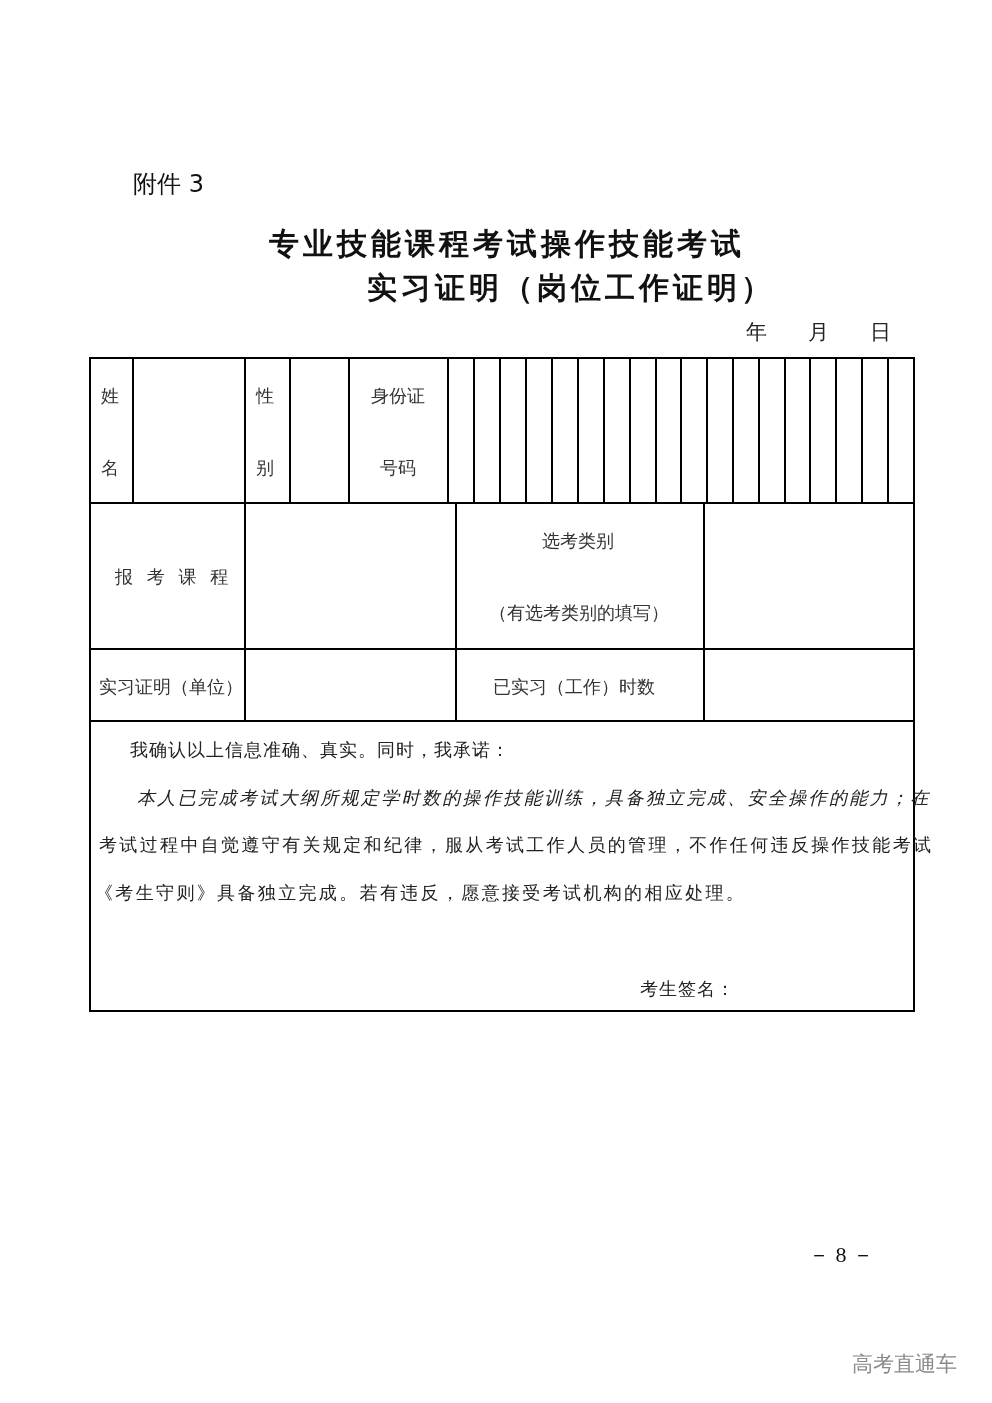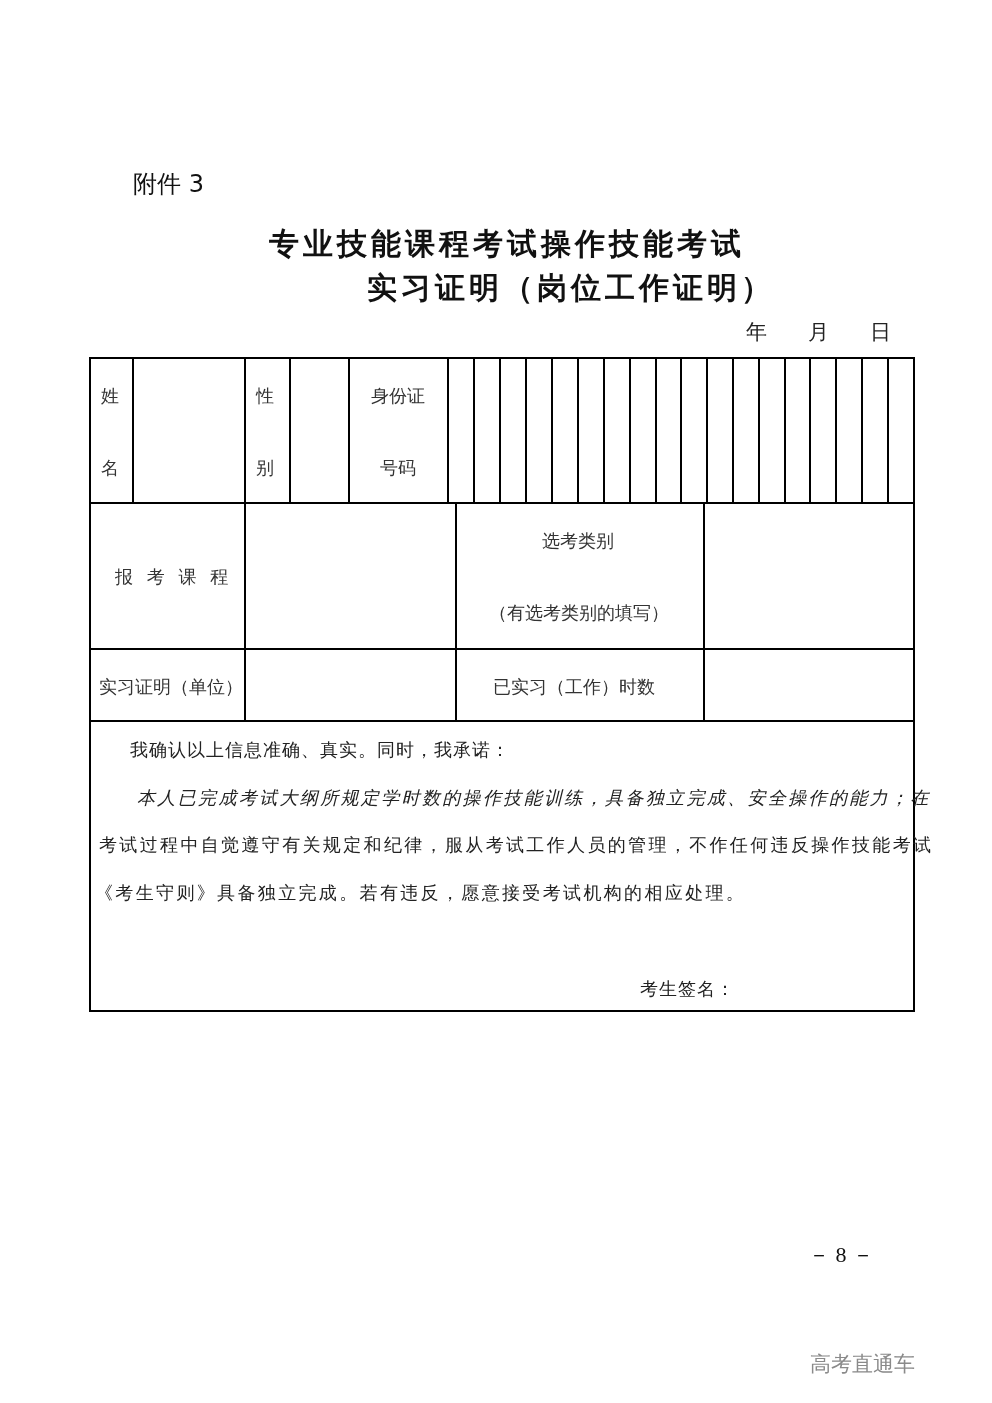--- a/index.html
+++ b/index.html
@@ -10,21 +10,21 @@
   .title { left: 0; width: 992px; text-align: center; font-size: 30px; font-weight: bold; letter-spacing: 6px; color: #111; font-family: "DejaVu Serif", serif; }
   .t1 { top: 224px; left: 245px; width: 500px; text-align: right; letter-spacing: 4px; }
   .t2 { top: 268px; left: 275px; width: 500px; text-align: right; letter-spacing: 4px; }
   .date { top: 318px; font-size: 21px; color:#222; }
   .line { position: absolute; background: #000; }
   .h { height: 2px; }
   .v { width: 2px; }
   .cell-text { position: absolute; font-size: 18px; color: #333; white-space: nowrap; }
   .decl { position: absolute; font-size: 18px; color: #222; white-space: nowrap; letter-spacing: 2.4px; }
   .pagenum { left: 808px; top: 1240px; font-size: 22px; color:#111; font-family: "Liberation Serif", serif; }
-  .watermark { left: 810px; top: 1350px; font-size: 21px; color: #8a8a8a; font-family: "DejaVu Sans", sans-serif; }
+  .watermark { left: 852px; top: 1350px; font-size: 21px; color: #8a8a8a; font-family: "DejaVu Sans", sans-serif; }
 </style>
 </head>
 <body>
 
 <div class="abs attach">附件 3</div>
 <div class="abs title t1">专业技能课程考试操作技能考试</div>
 <div class="abs title t2">实习证明（岗位工作证明）</div>
 
 <div class="abs date" style="left:746px;">年</div>
 <div class="abs date" style="left:808px;">月</div>

